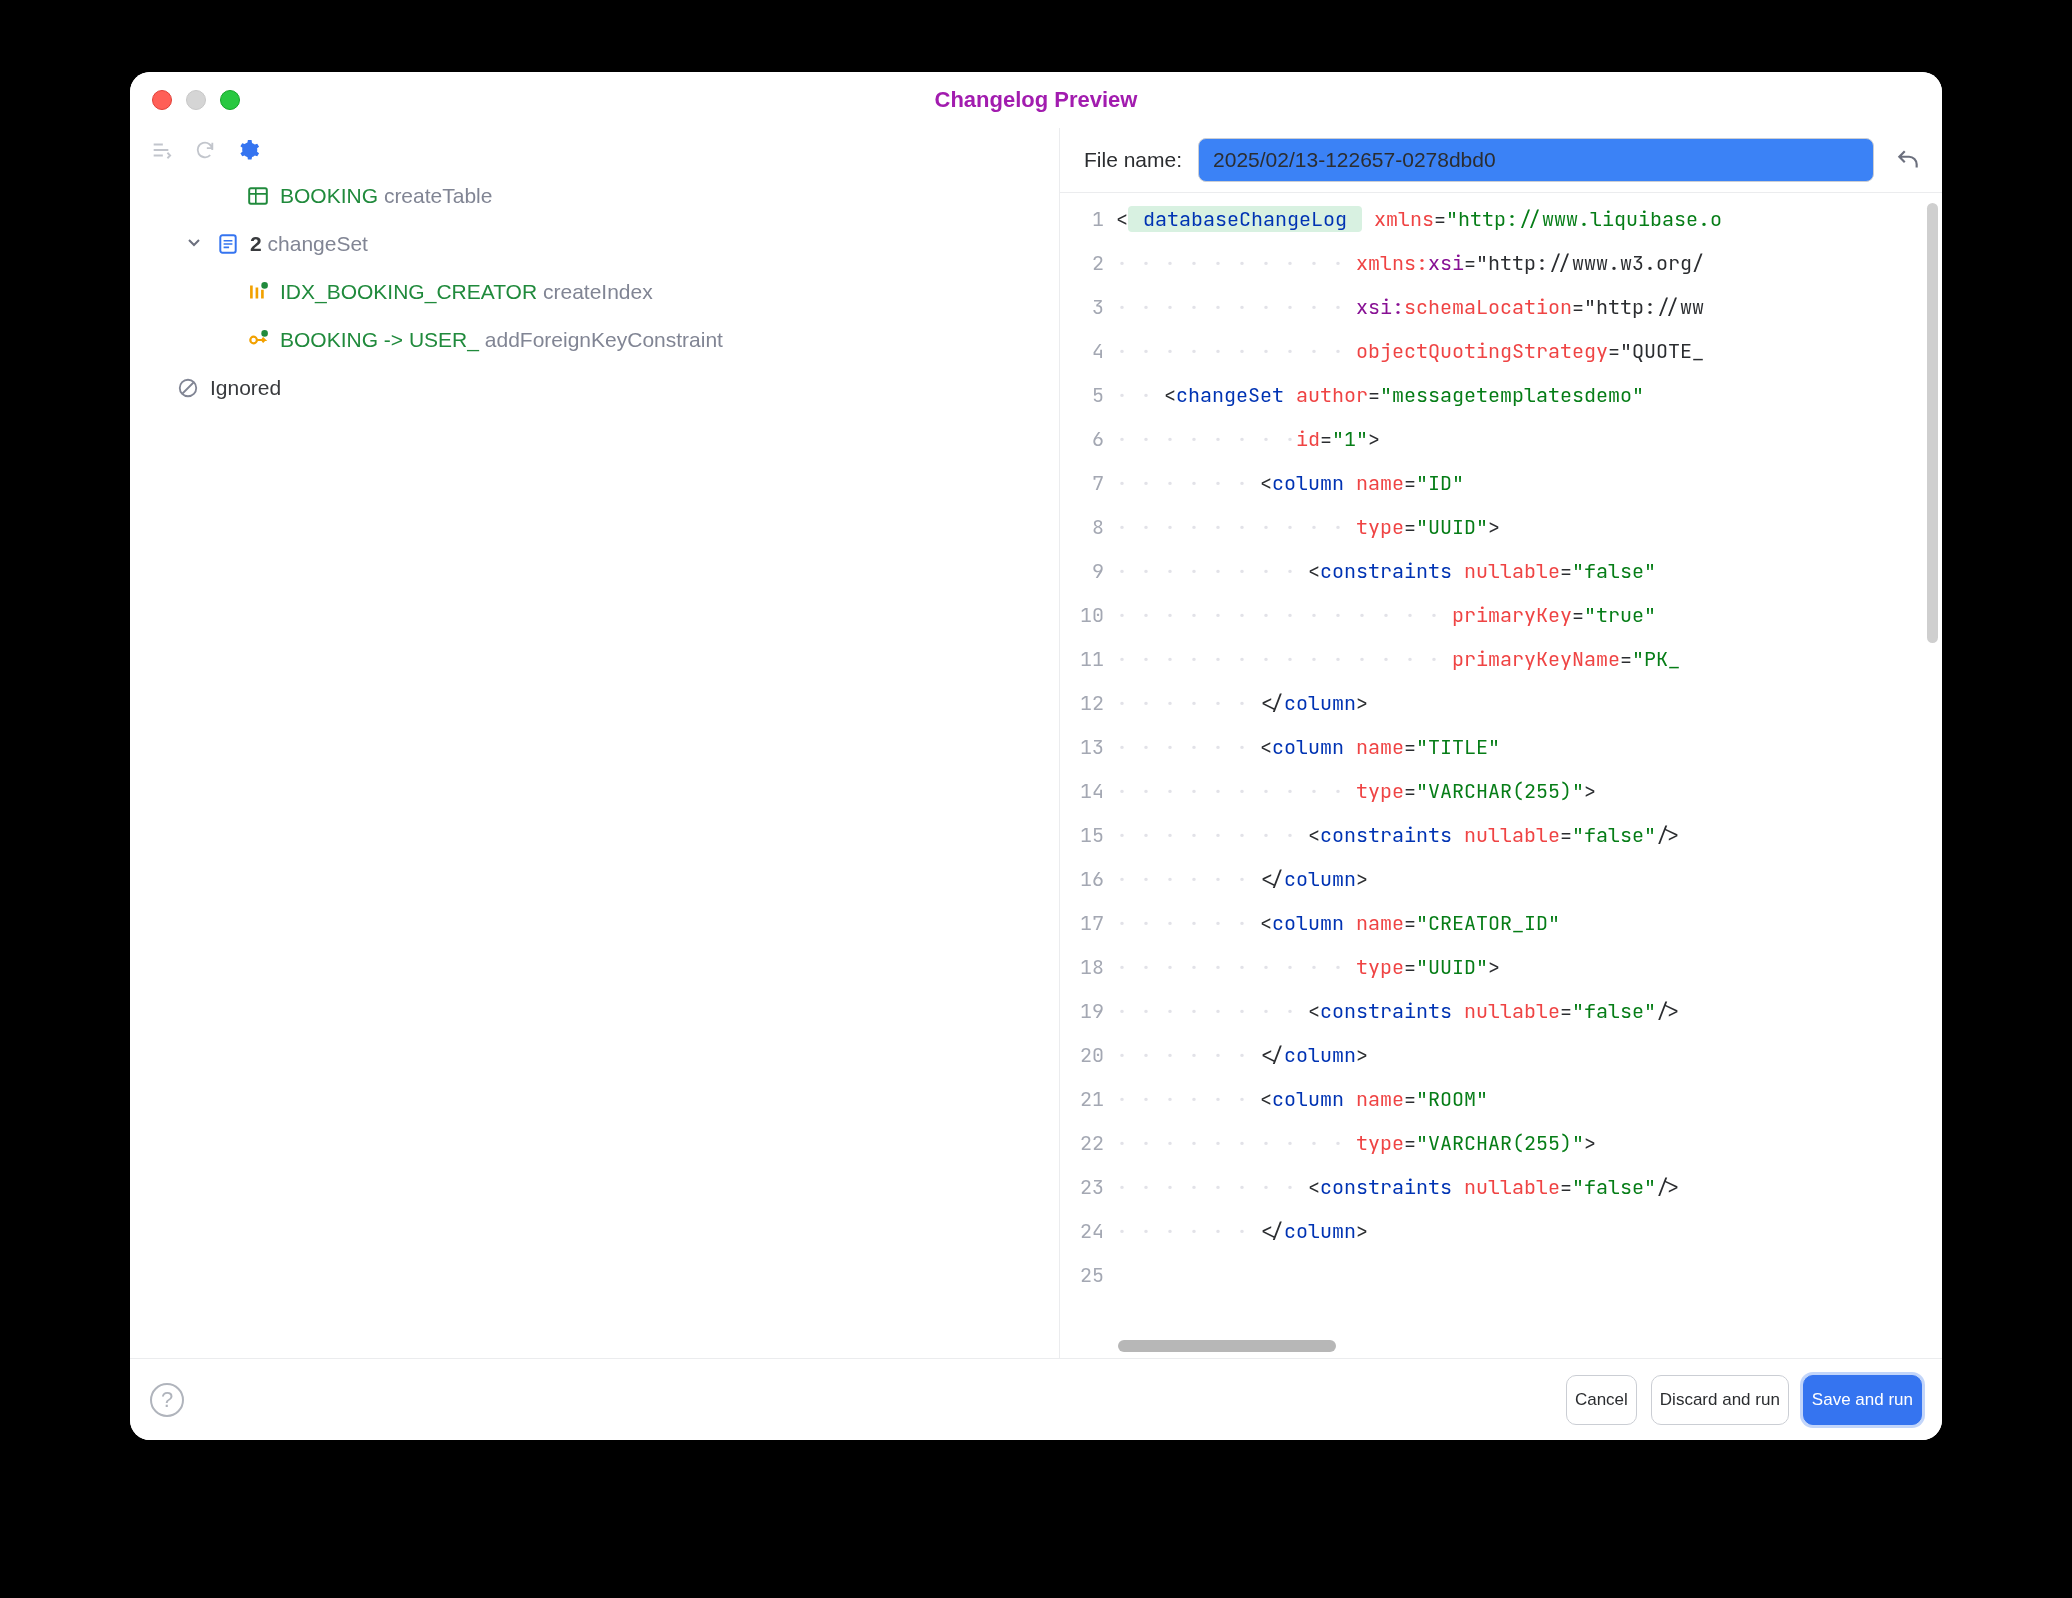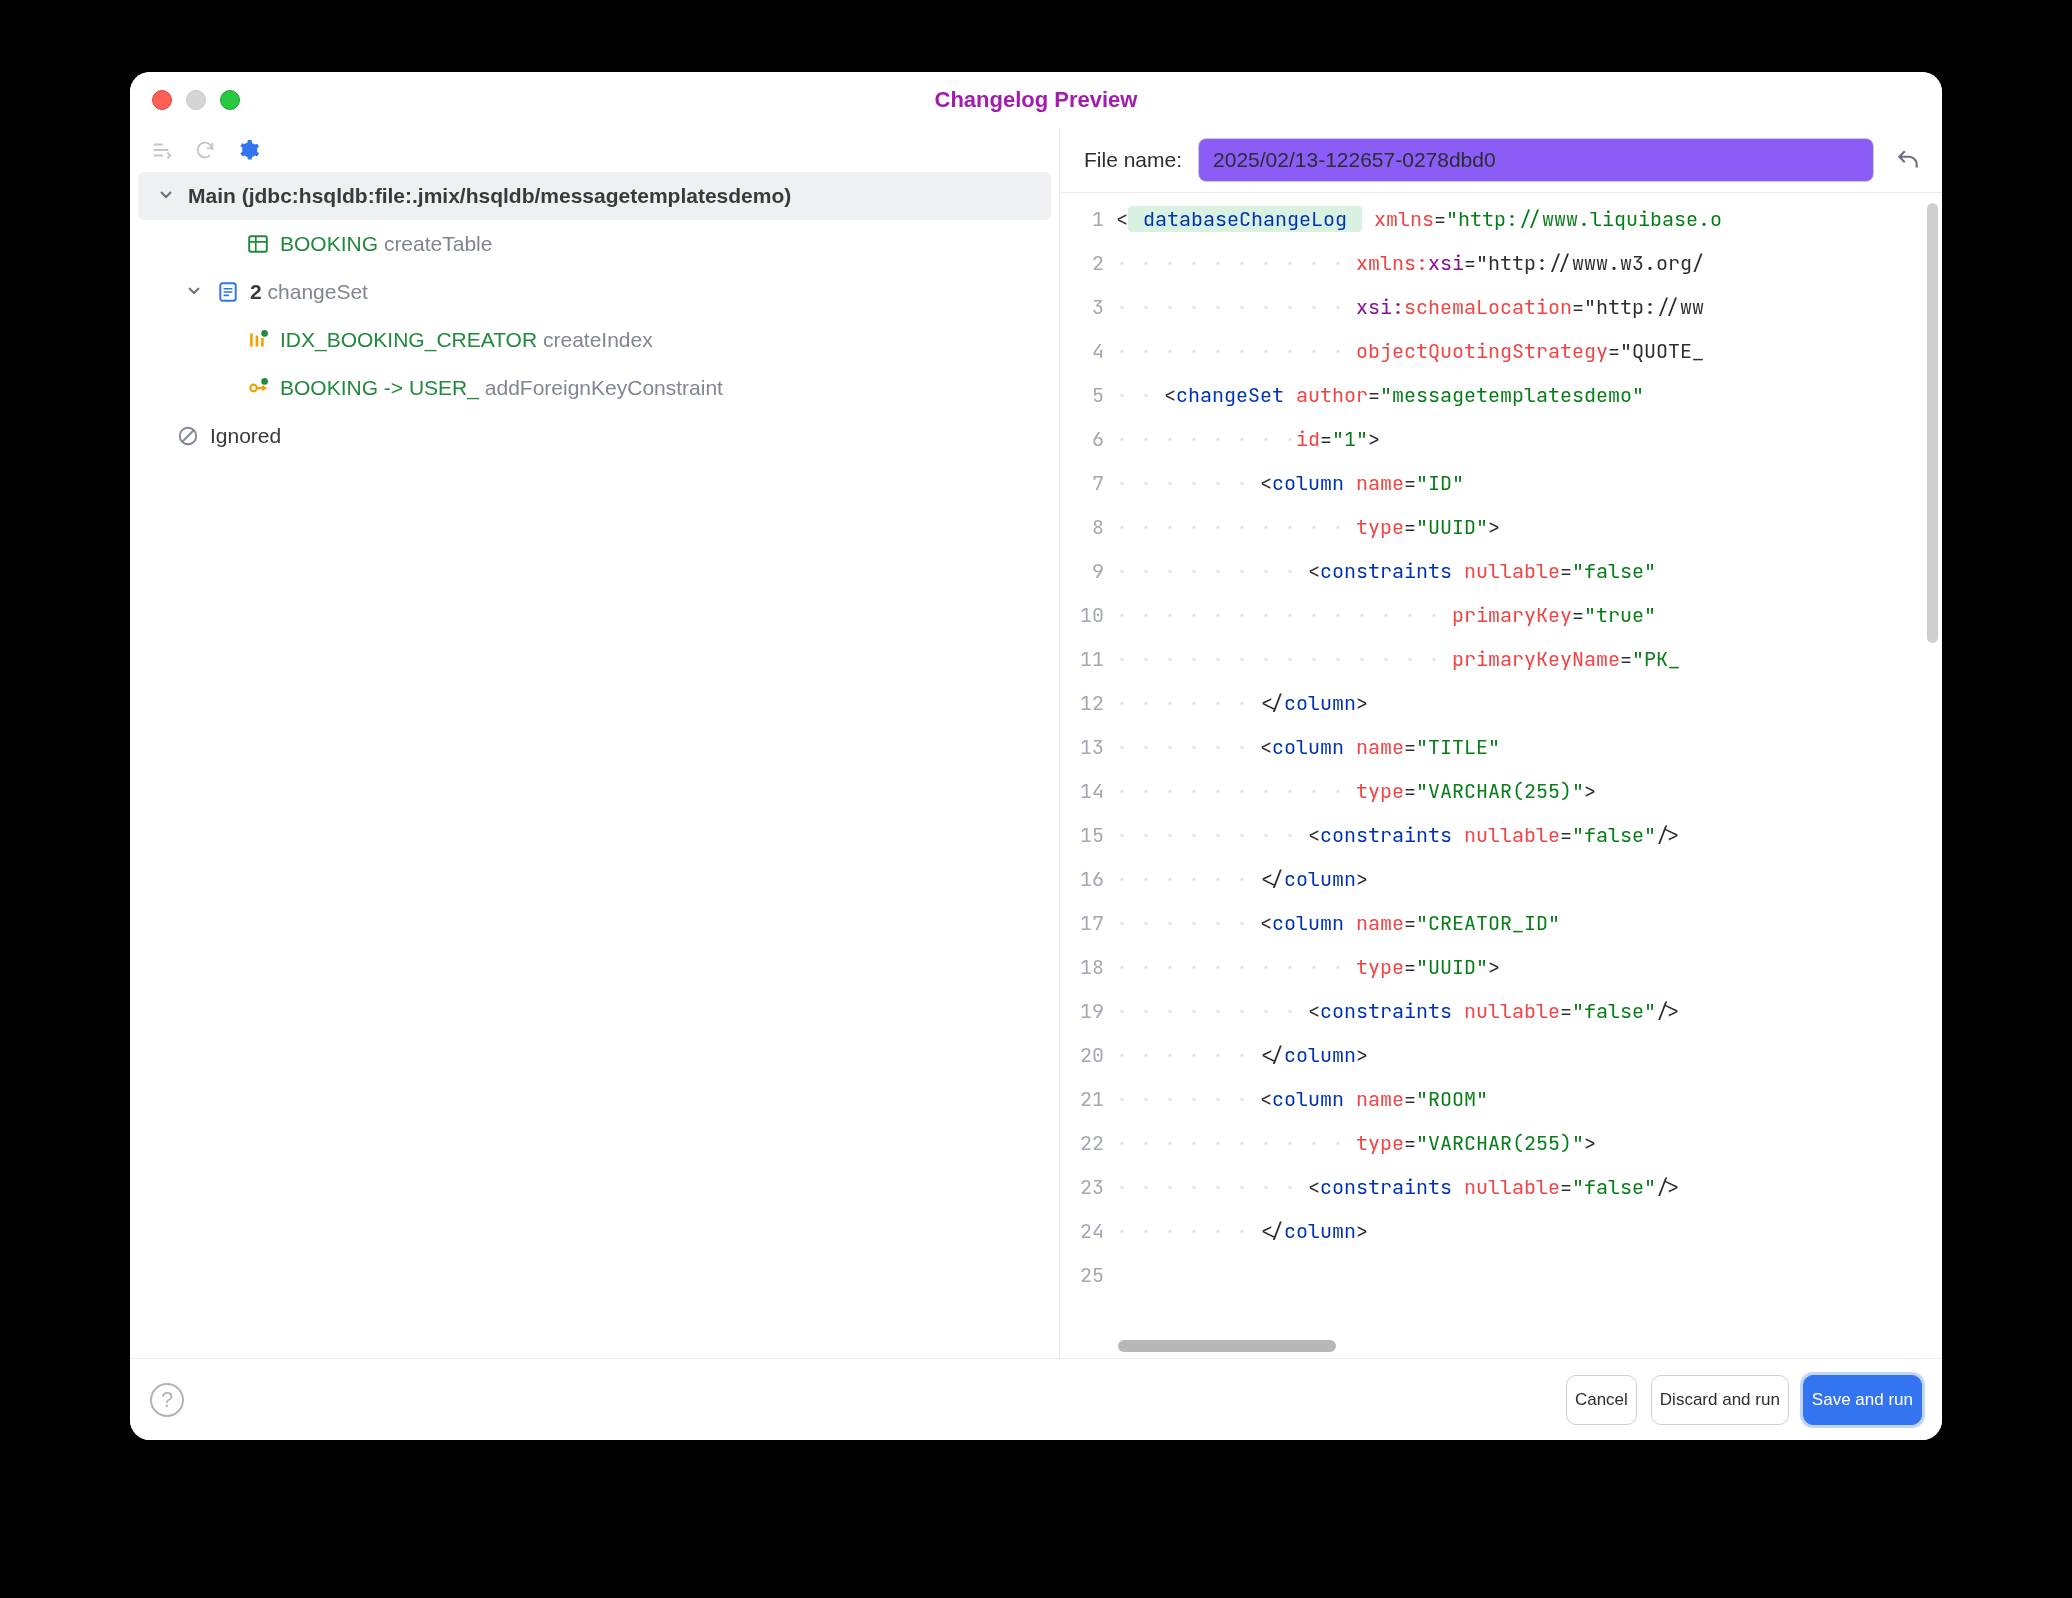--- a/index.html
+++ b/index.html
@@ -57,21 +57,21 @@
   .label { color:#383a3d; }
   .label .op { color:#818594; }
   .label .green { color:#208a3c; }
   .ignored-svg svg { width:22px; height:22px; stroke:#818594; }
   
   .right-panel { flex:1; display:flex; flex-direction:column; min-width:0;}
   .file-row { height:64px; display:flex; align-items:center; gap:16px; padding:0 16px 0 24px;justify-content:space-between; }
   .file-row .lbl { font-size:21px; color:#2b2d30; }
   .file-row input {
     flex:1; height:44px; border:1px solid #cbced4; border-radius:8px; padding:0 14px;
-    font-size:21px; color:#2b2d30; outline:none; background:#8b5cf6;
+    font-size:21px; color:#2b2d30; outline:none; background:#3b82f6;
   }
   .undo { width:36px; height:36px; display:flex; align-items:center; justify-content:center; color:#6c707e; }
 
   .editor { flex:1; display:flex; min-height:0; border-top:1px solid #ebecee; position:relative; background:#fff; }
   .gutter {
     width:56px; background:#fff; color:#a4a8b3; font-family: "SF Mono","JetBrains Mono",Menlo,monospace;
     font-size:20px; text-align:right; padding-top:4px; user-select:none;
   }
   .gutter div { height:44px; line-height:44px; padding-right:12px; }
   .code {
@@ -142,28 +142,20 @@
               </svg>
           </span>
           <span class="tb-icon active">
             <svg viewBox="0 0 24 24" width="22" height="22" fill="#3574f0">
                 <path d="M12 8a4 4 0 100 8 4 4 0 000-8zm9 4a7.9 7.9 0 00-.2-1.8l2.2-1.7-2-3.4-2.6 1a8 8 0 00-3.1-1.8L14.8 1h-4l-.5 2.7A8 8 0 007.2 5.5l-2.6-1-2 3.4 2.2 1.7A8 8 0 004.6 12c0 .6.1 1.2.2 1.8l-2.2 1.7 2 3.4 2.6-1a8 8 0 003.1 1.8l.5 2.7h4l.5-2.7a8 8 0 003.1-1.8l2.6 1 2-3.4-2.2-1.7c.1-.6.2-1.2.2-1.8z"></path>
               </svg>
           </span>
         </div>
 
         <div class="tree">
-          <div class="tree-row selected indent0">
-            <span class="chev">
-                <svg viewBox="0 0 16 16">
-                  <path d="M3 6l5 5 5-5" stroke="#6c707e" stroke-width="2" fill="none"></path>
-                </svg>
-              </span>
-            <span class="label"><b>Main (jdbc:hsqldb:file:.jmix/hsqldb/messagetemplatesdemo)</b></span>
-          </div>
 
 
           <div class="tree-row indent2">
             <span class="icon">
                 <svg viewBox="0 0 20 20" width="22" height="22">
                   <rect x="2" y="3" width="16" height="14" rx="1.5" fill="none" stroke="#208a3c" stroke-width="1.8"></rect>
                   <path d="M2 8h16M8 3v14" stroke="#208a3c" stroke-width="1.5"></path>
                 </svg>
               </span>
             <span class="label"><span class="green">BOOKING</span> <span class="op">createTable</span></span>

